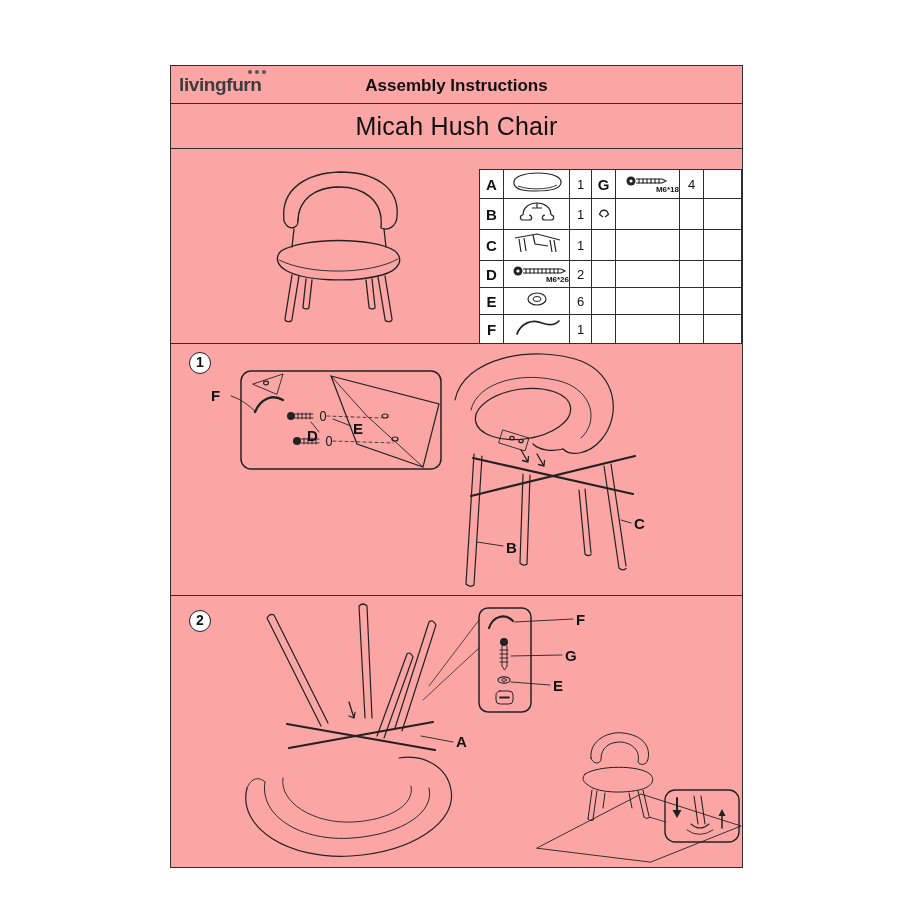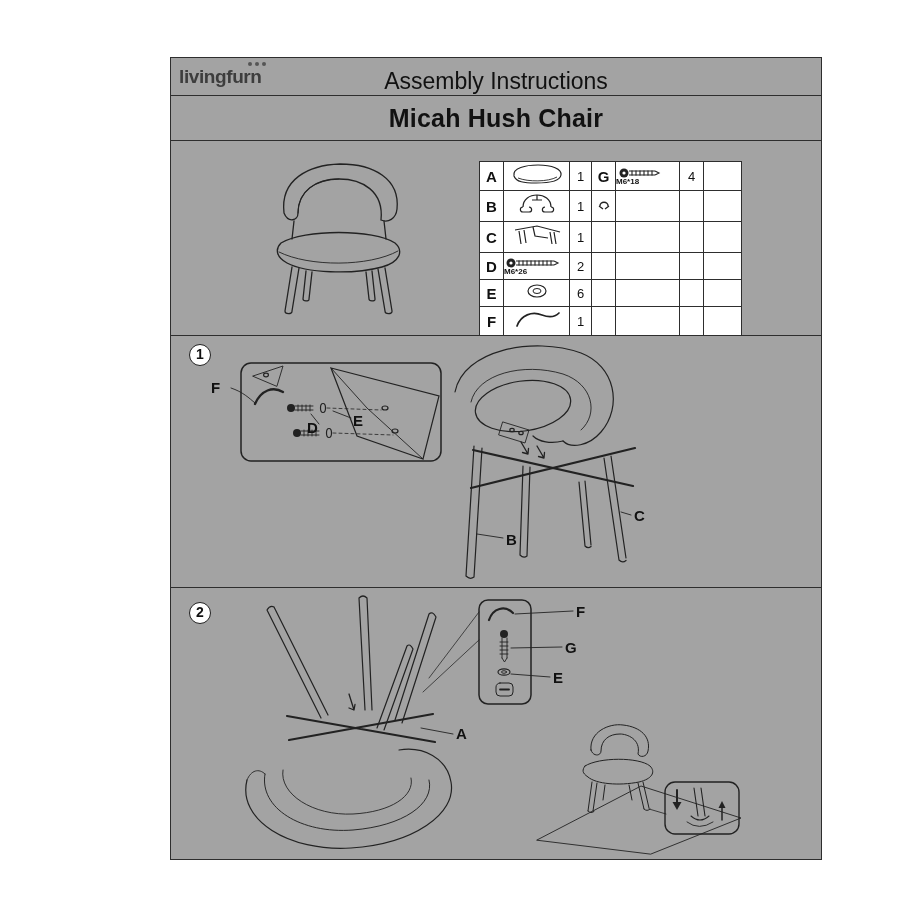--- a/index.html
+++ b/index.html
@@ -5,51 +5,51 @@
   * { box-sizing: border-box; margin: 0; padding: 0; }
   html, body {
     width: 912px; height: 912px;
     background: #ffffff;
     font-family: "Liberation Sans", sans-serif;
     color: #111;
     position: relative;
     overflow: hidden;
   }
   .page {
-    position: absolute; left: 170px; top: 57px;
-    width: 652px; height: 803px;
+    position: absolute; left: 170px; top: 65px;
+    width: 573px; height: 803px;
     border: 1px solid #2e2e2e;
-    background: #a3a3a3;
+    background: #fca5a5;
   }
   .section { position: relative; width: 100%; border-bottom: 1px solid #2e2e2e; }
   .header  { height: 38px; }
   .brand {
     position: absolute; left: 8px; top: 8px;
     font-size: 19px; font-weight: bold; letter-spacing: -0.4px; color: #3d3d3d;
   }
   .logo-dots { position: absolute; left: 77px; top: 4px; display: flex; gap: 3px; }
   .logo-dots i { width: 4px; height: 4px; border-radius: 50%; background: #555; display: block; }
   .doc-title {
     position: absolute; left: 0; right: 0; top: 10px;
-    text-align: center; font-size: 23px; font-weight: normal;
+    text-align: center; font-size: 17px; font-weight: bold;
   }
   .titlebar { height: 45px; display: flex; align-items: center; justify-content: center; }
-  .product-title { font-size: 25px; font-weight: bold; letter-spacing: 0.2px; }
+  .product-title { font-size: 25px; font-weight: normal; letter-spacing: 0.2px; }
 
   .parts { height: 195px; }
   .chair-illustration { position: absolute; left: 82px; top: 10px; }
 
   table.parts-table { position: absolute; left: 308px; top: 20px; border-collapse: collapse; }
   table.parts-table td {
     border: 1px solid #2e2e2e; height: 27px; padding: 0;
     text-align: center; vertical-align: middle; background: #fff;
   }
   td.letter { font-size: 15px; font-weight: bold; }
   td.qty    { font-size: 13px; }
-  .cell-stack { display: flex; flex-direction: column; align-items: flex-start; justify-content: center; line-height: 1; }
+  .cell-stack { display: flex; flex-direction: column; align-items: flex-end; justify-content: center; line-height: 1; }
   .spec { font-size: 8px; font-weight: bold; margin-top: -2px; }
 
   .step1 { height: 252px; }
   .step2 { height: 271px; border-bottom: none; }
   .diagram { position: absolute; left: 0; top: 0; }
 
   .step-badge {
     position: absolute;
     width: 22px; height: 22px; border: 1.5px solid #222; border-radius: 50%;
     font-size: 14px; font-weight: bold; text-align: center; line-height: 19px;

